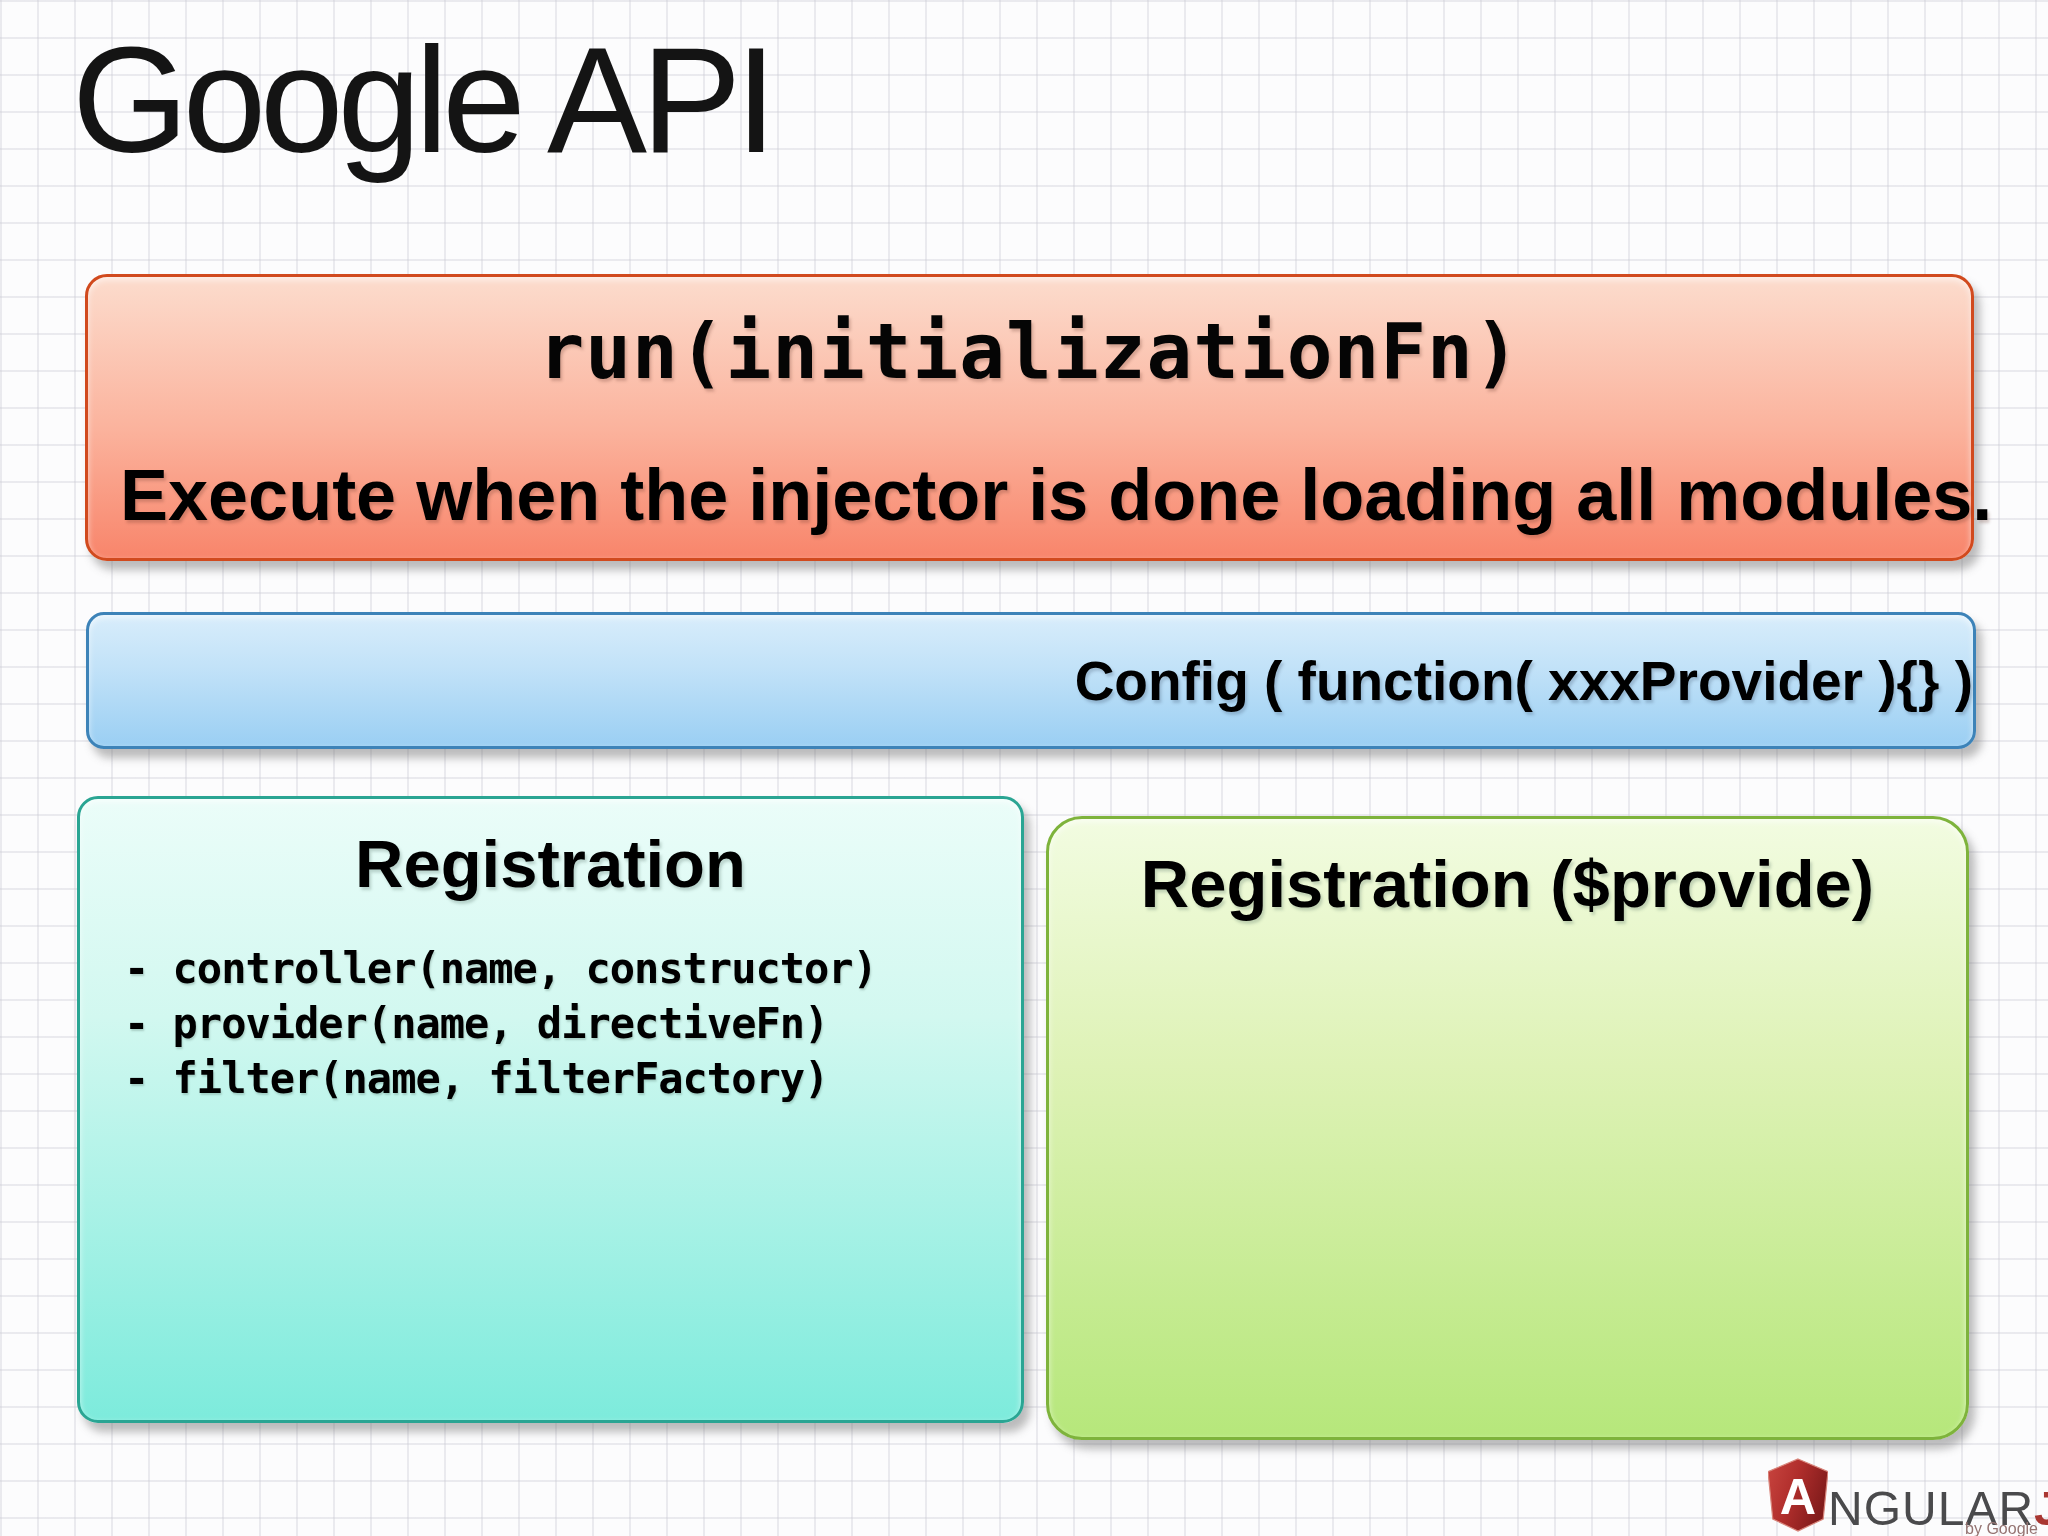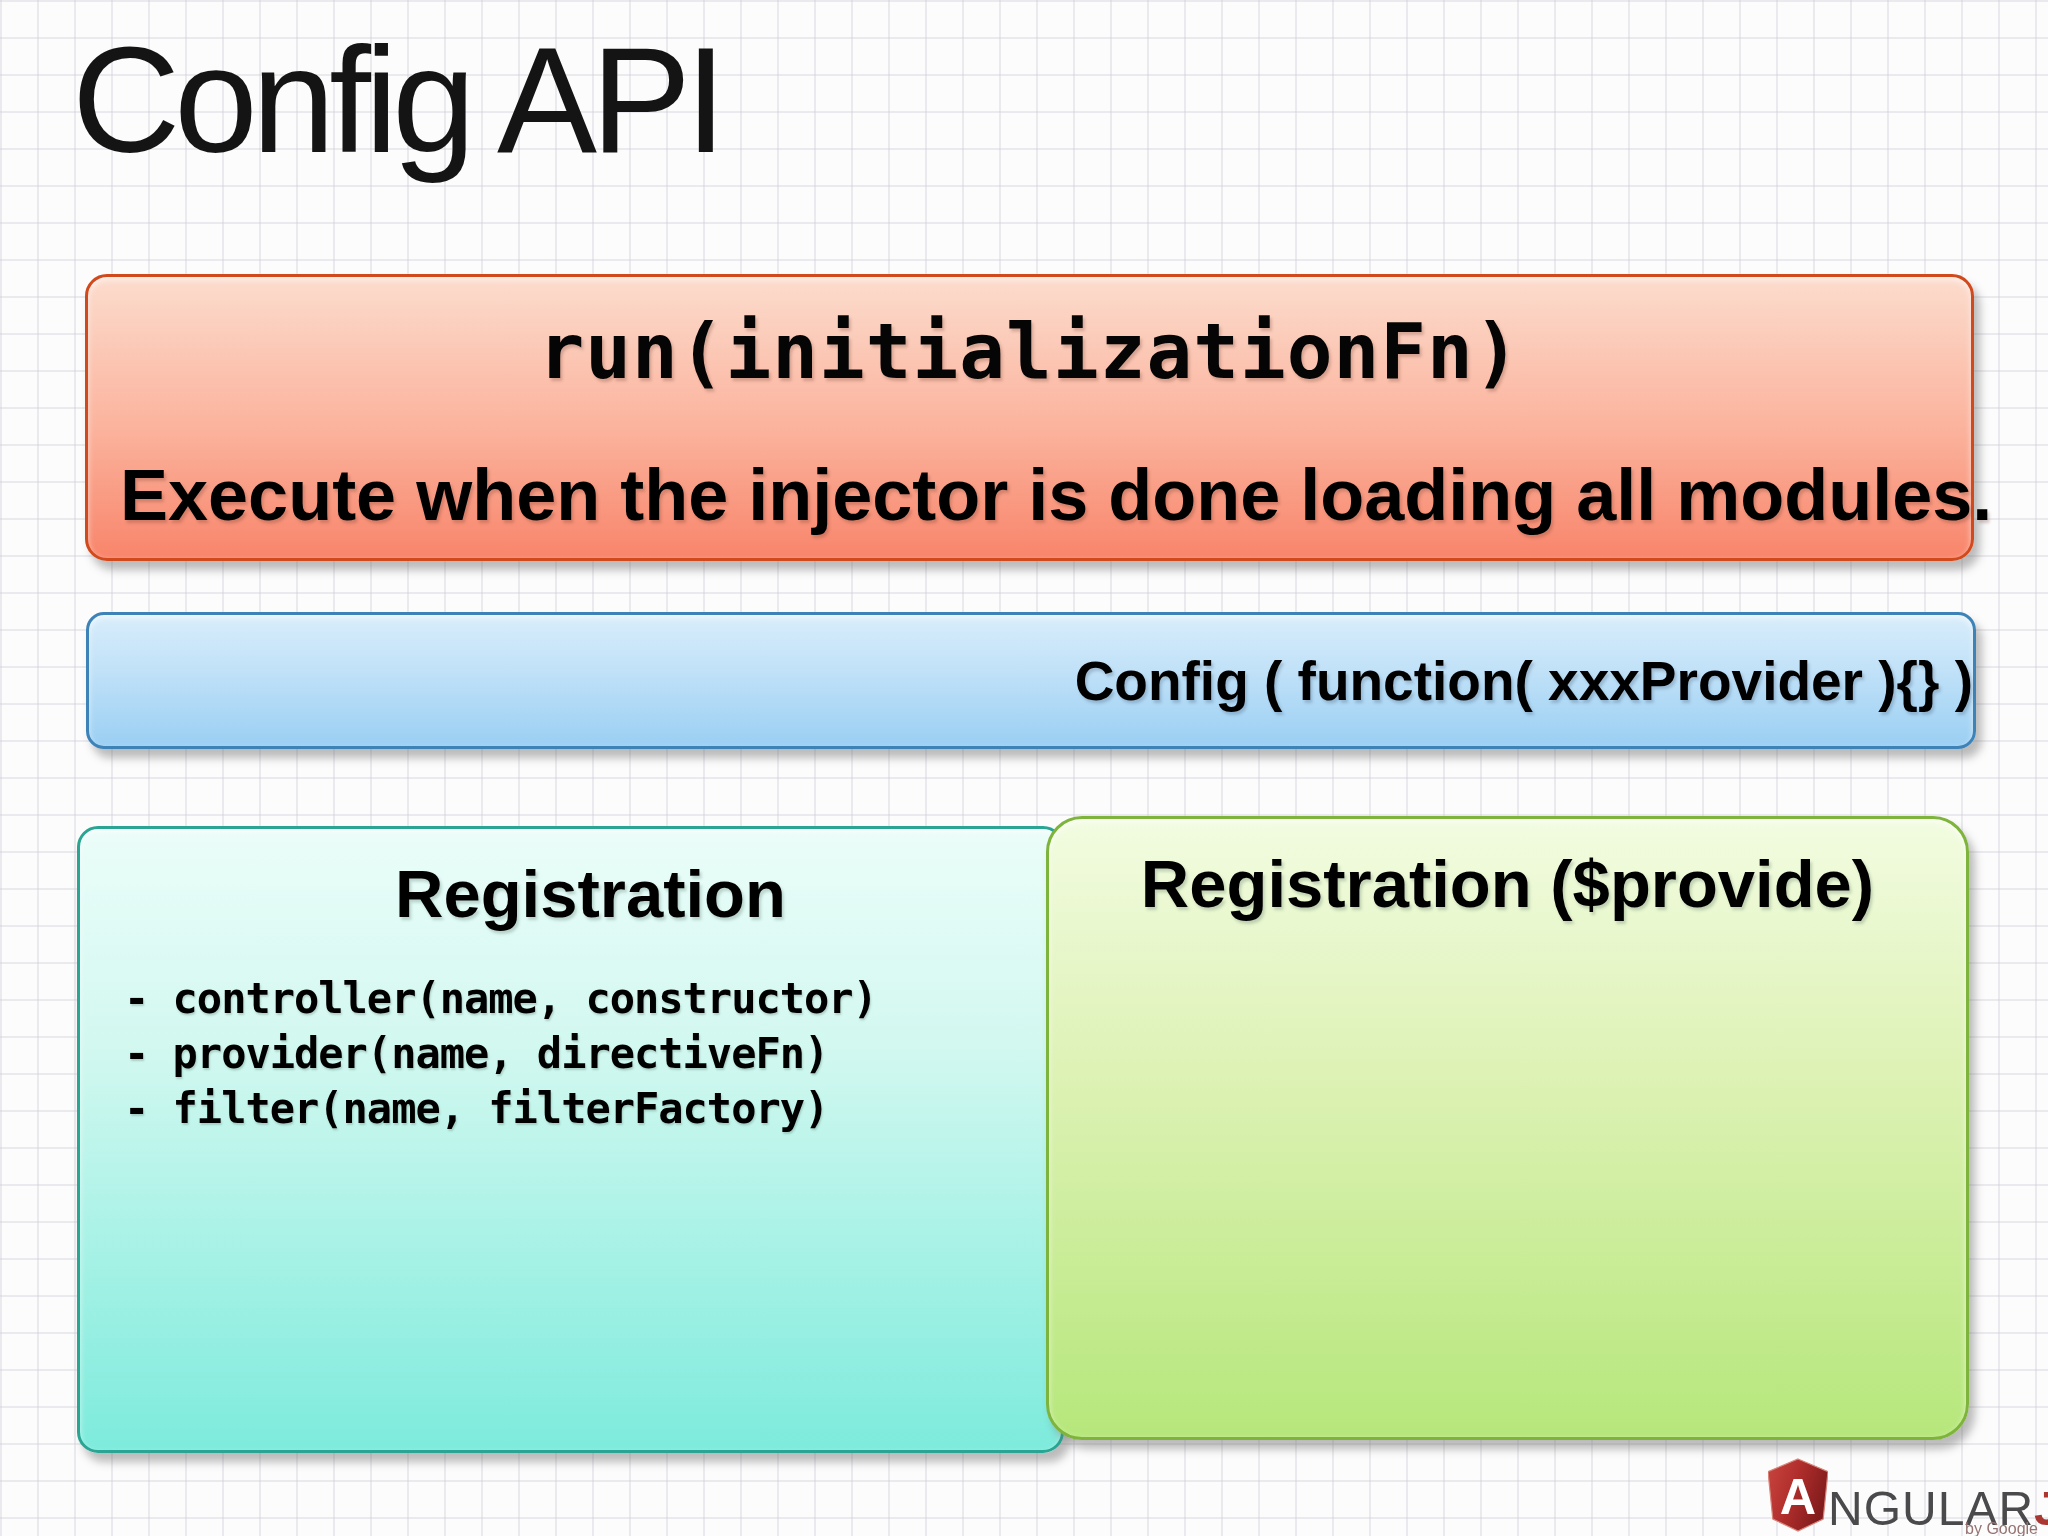--- a/index.html
+++ b/index.html
@@ -47,24 +47,23 @@
     border:3px solid #3d83b8; border-radius:18px;
     background:linear-gradient(180deg,#d8edfb 0%, #c2e2f8 40%, #9bcff3 100%);
     display:flex; align-items:center; justify-content:flex-end;
   }
   .config-label {
     font-size:55px; font-weight:bold; color:#000;
     text-shadow:2px 3px 3px rgba(50,70,100,0.25);
   }
 
   .reg-box {
-    left:77px; top:826px; width:941px; height:621px;
+    left:77px; top:796px; width:941px; height:621px;
     border:3px solid #2aa593; border-radius:21px;
     background:linear-gradient(180deg,#ebfdf9 0%, #d2f8f0 35%, #7debdc 100%);
-    padding-left:40px;
   }
   .provide-box {
     left:1046px; top:799px; width:917px; height:618px;
     border:3px solid #7eb33c; border-radius:36px;
     background:linear-gradient(180deg,#f2fce1 0%, #def2b6 40%, #b6e77b 100%);
     margin-top:17px;
   }
   .box-title {
     margin-top:26px; text-align:center;
     font-size:67px; font-weight:bold; color:#000;
@@ -85,21 +84,21 @@
     position:absolute; left:64px; top:31px;
     font-size:48px; font-weight:400; letter-spacing:1px; white-space:nowrap;
   }
   .logo-name { color:#4a4a4c; }
   .logo-suffix { color:#a93732; font-weight:700; }
   .logo-byline { position:absolute; right:10px; top:70px; font-size:16px; color:#957472; }
 </style>
 </head>
 <body>
 
-<div class="slide-title">Config API</div>
+<div class="slide-title">Google API</div>
 
 <div class="box run-box">
   <div class="run-code">run(initializationFn)</div>
   <div class="run-desc">Execute when the injector is done loading all modules.</div>
 </div>
 
 <div class="box config-box">
   <div class="config-label">Config ( function( xxxProvider ){} )</div>
 </div>
 

